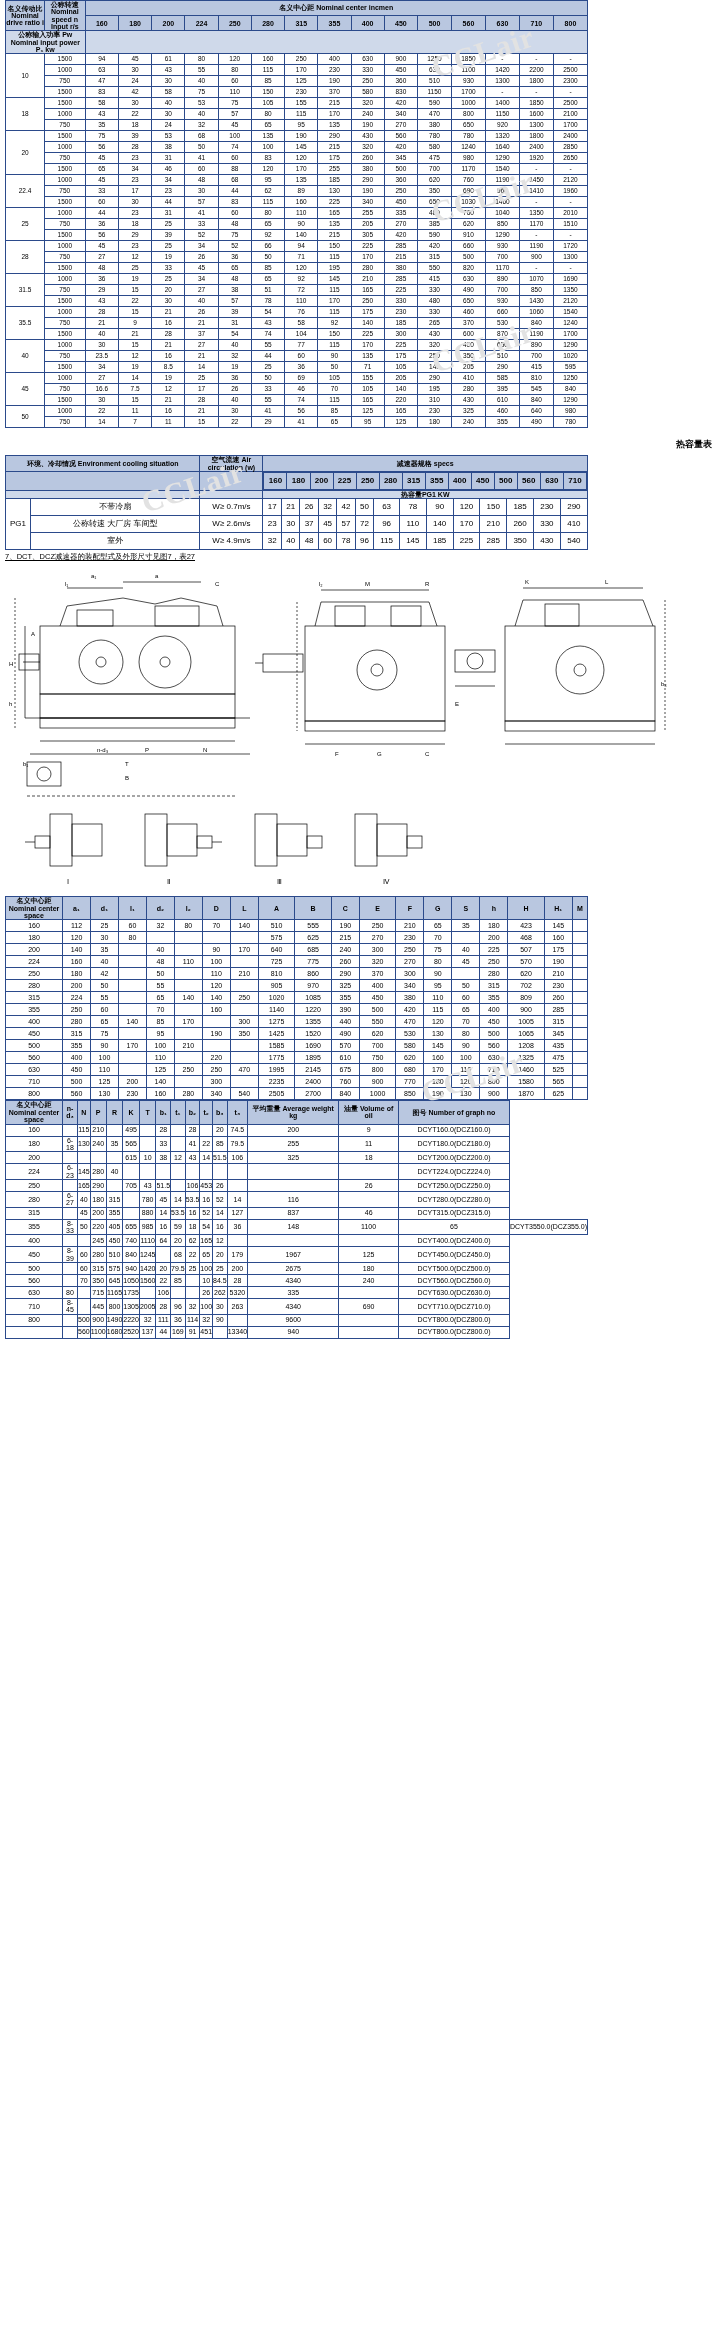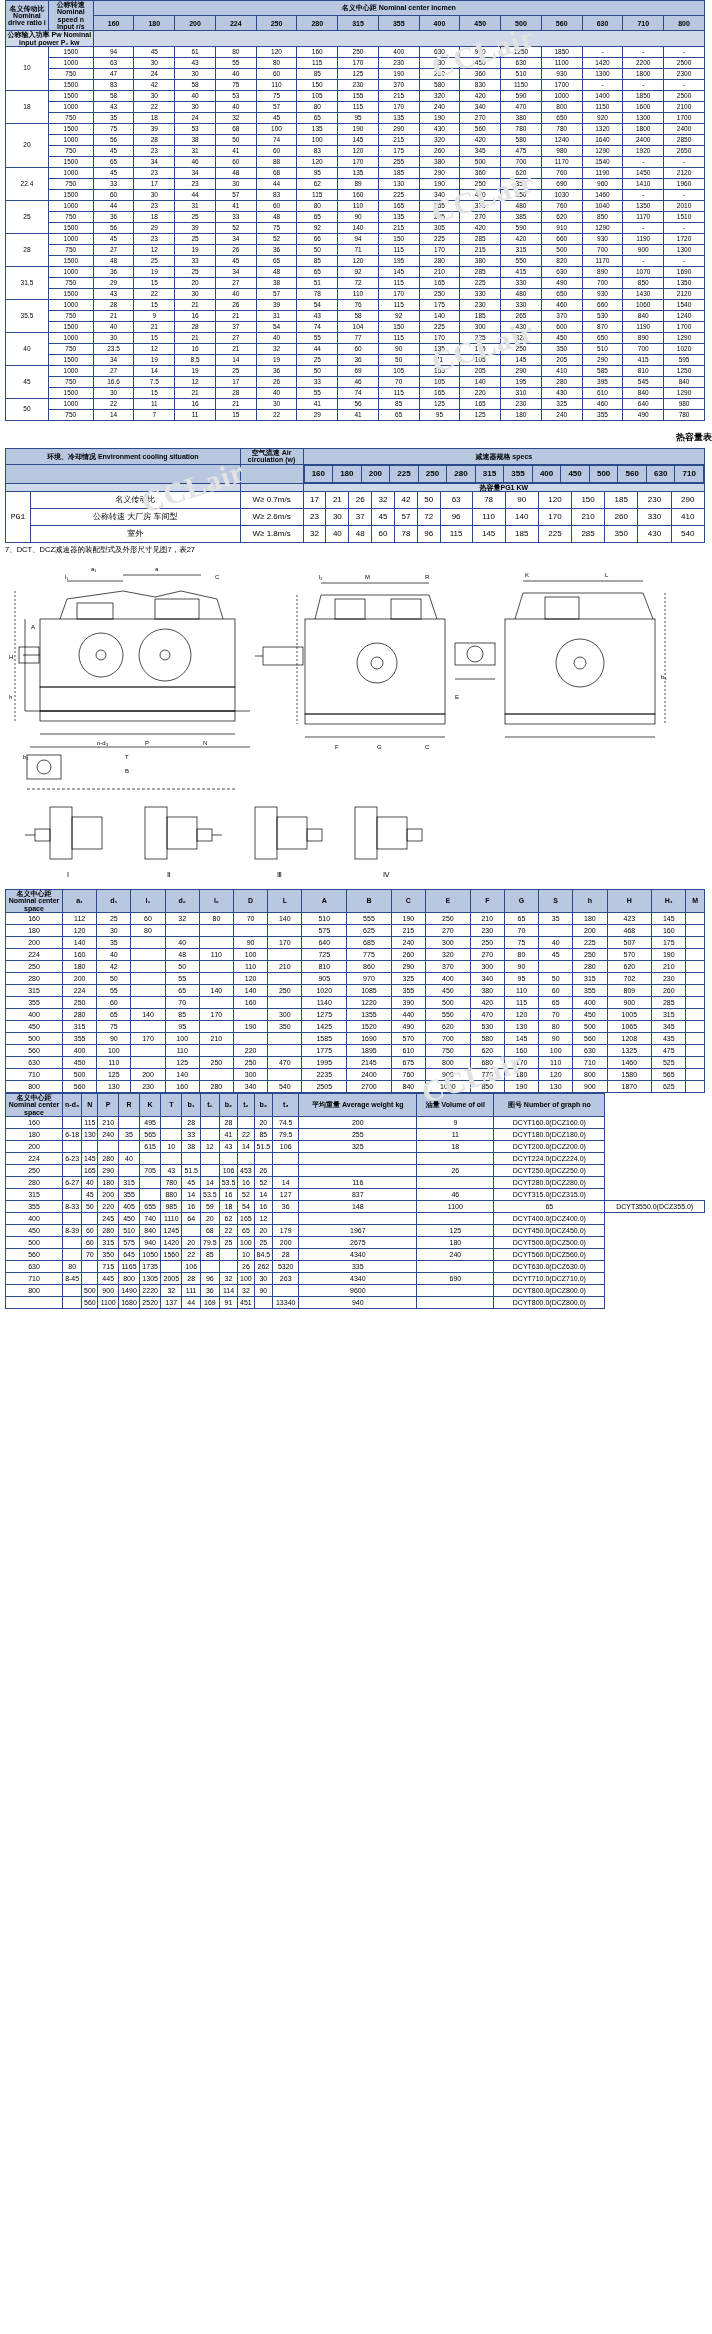--- a/index.html
+++ b/index.html
@@ -1,26 +1,26 @@
 <!DOCTYPE html>
 <html><head>
 <meta charset="utf-8">
 <style>
   html,body{margin:0;padding:0;background:#fff;}
   body{width:712px;font-family:"Liberation Sans",sans-serif;font-size:7px;color:#000;position:relative;}
   .page{width:712px;position:relative;}
   table{border-collapse:collapse;}
-  .t1, .t2, .t3, .t4{width:700px;margin-left:5px;}
+  .t1, .t2, .t3, .t4{width:583px;margin-left:5px;}
   .t1 td,.t1 th,.t2 td,.t2 th,.t3 td,.t3 th,.t4 td,.t4 th{border:1px solid #2b4a8b;text-align:center;vertical-align:middle;padding:0;line-height:1.05;}
   .hdr{background:#cfd9ea;font-weight:normal;}
   .hdrblue{background:#b9c7e0;}
   .t1 td{height:10px;font-size:6.5px;}
   .t1 .lab{font-size:6.5px;}
   .sec-title{font-size:9px;font-weight:bold;margin:10px 0 4px 5px;text-align:right;}
-  .note{font-size:7.5px;margin:2px 0 4px 5px;}
+  .note{font-size:7.5px;margin:2px 0 4px 5px;text-decoration:underline;}
   .watermark{position:absolute;font-family:"Liberation Serif",serif;font-size:30px;font-weight:bold;color:#e2e2e2;letter-spacing:1px;transform:rotate(-18deg);pointer-events:none;user-select:none;z-index:5;}
   .diagram{width:700px;margin-left:5px;position:relative;}
   svg{display:block;}
   .t2 td{height:16px;font-size:8px;}
   .t3 td{height:11px;font-size:7px;}
   .t4 td{height:11px;font-size:7px;}
 </style>
 </head>
 <body>
 
@@ -724,22 +724,22 @@
         </th>
       </tr>
       <tr class="hdr">
         <th colspan="3"></th>
           <th></th>
         <th colspan="14">热容量PG1  KW</th>
       </tr>
     </thead>
     <tbody id="hc-body">
         <tr>
-          <td rowspan="3" style="width: 24px; font-family: Liberation Mono, monospace;">PG1</td>
-          <td colspan="2">名义传动比</td>
+          <td rowspan="3" style="width: 24px;">PG1</td>
+          <td colspan="2">不带冷扇</td>
           <td>W≥ 0.7m/s</td>
           <td>17</td>
           <td>21</td>
           <td>26</td>
           <td>32</td>
           <td>42</td>
           <td>50</td>
           <td>63</td>
           <td>78</td>
           <td>90</td>
@@ -762,21 +762,21 @@
           <td>110</td>
           <td>140</td>
           <td>170</td>
           <td>210</td>
           <td>260</td>
           <td>330</td>
           <td>410</td>
         </tr>
         <tr>
           <td colspan="2">室外</td>
-          <td>W≥ 1.8m/s</td>
+          <td>W≥ 4.9m/s</td>
           <td>32</td>
           <td>40</td>
           <td>48</td>
           <td>60</td>
           <td>78</td>
           <td>96</td>
           <td>115</td>
           <td>145</td>
           <td>185</td>
           <td>225</td>

